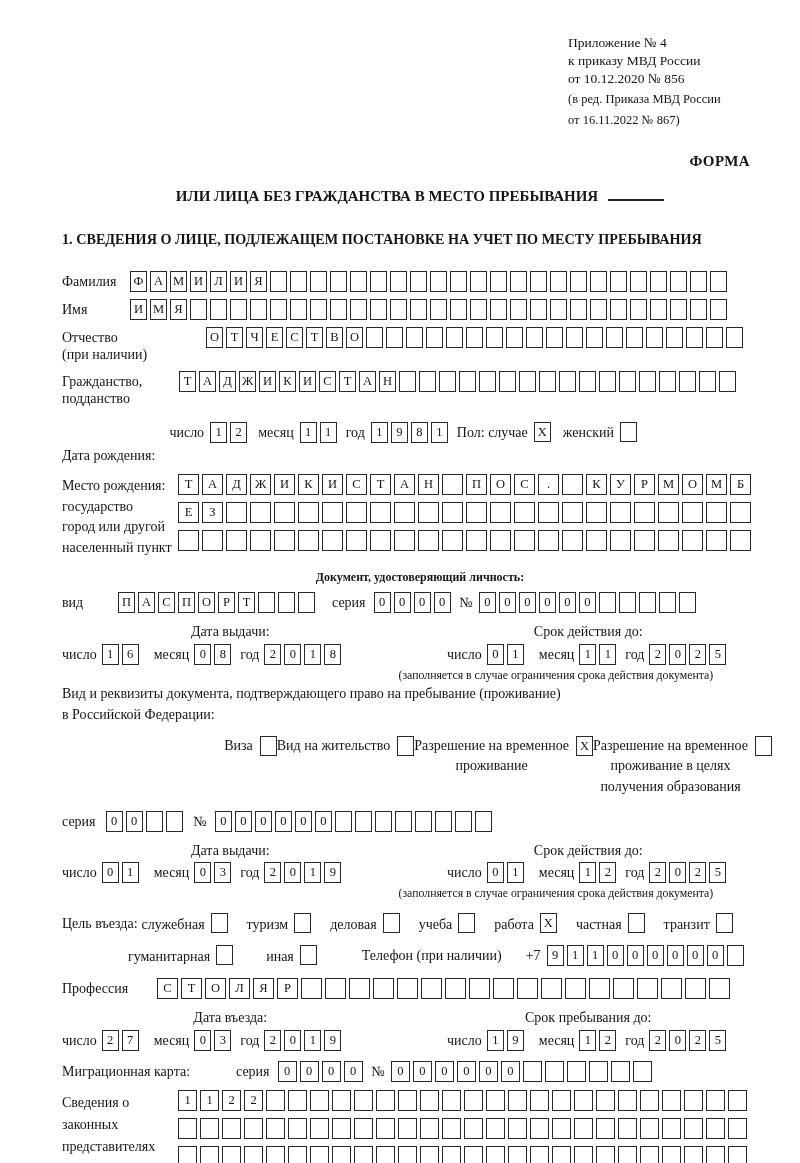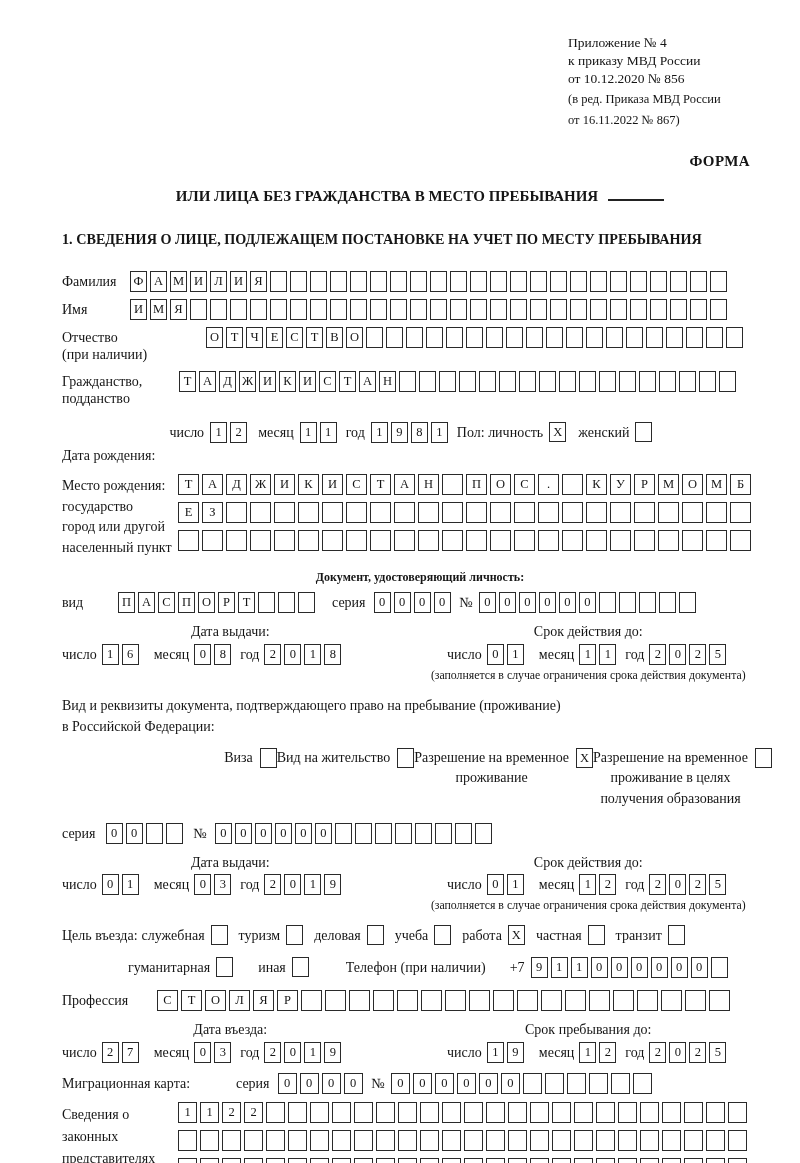--- a/index.html
+++ b/index.html
@@ -35,34 +35,34 @@
   .cells-w .cell{width:17px;}
   .cb .cell{width:15px;height:18px;margin-right:0;}
   .stack .cells{margin-bottom:7px;}
   
   .daterow{display:flex;margin-top:10px;}
   .dcol-l{flex:0 0 47%;}
   .dcol-r{flex:0 0 53%;}
   .dhead{text-align:center;margin-bottom:3px;}
   .dline{display:flex;align-items:flex-start;}
   .dline .inline-lbl{padding-right:5px;}
-  .dnote{font-size:11.8px;text-align:center;margin-top:3px;white-space:nowrap;}
+  .dnote{font-size:11.8px;margin-top:3px;white-space:nowrap;}
   
   .permit-row{display:flex;justify-content:flex-end;margin-top:10px;padding-right:6px;}
   .p-item{display:flex;align-items:flex-start;}
   .p-text{text-align:center;line-height:1.45;padding-right:7px;}
   .p-text .l{display:block;}
   
   .purpose-row{display:flex;align-items:flex-start;margin-top:12px;}
-  .purpose-row .opt{display:flex;align-items:center;margin-right:11px;}
+  .purpose-row .opt{display:flex;align-items:flex-end;margin-right:19px;}
   .purpose-row .opt .t{padding:2px 6px 0 0;}
   .indent2{margin-left:66px;}
   .gap-mid{width:26px;flex:none;}
   .doc-head{font-weight:bold;text-align:center;margin-top:12px;font-size:12px;}
-  .para{margin-top:12px;line-height:1.55;}
+  .para{margin-top:0;line-height:1.55;}
 </style>
 </head>
 <body>
 
 <div class="page">
 
   <div class="hdr">
     <div class="hdr-line">Приложение № 4</div>
     <div class="hdr-line">к приказу МВД России</div>
     <div class="hdr-line">от 10.12.2020 № 856</div>
@@ -235,21 +235,21 @@
         <span class="cell">1</span>
         <span class="cell">1</span>
       </div>
     <div class="inline-lbl" style="padding-left:6px;">год</div>
     <div class="cells">
         <span class="cell">1</span>
         <span class="cell">9</span>
         <span class="cell">8</span>
         <span class="cell">1</span>
       </div>
-    <div class="inline-lbl" style="padding-left:6px;">Пол: личность</div>
+    <div class="inline-lbl" style="padding-left:6px;">Пол: случае</div>
     <div class="cells cb">
         <span class="cell">X</span>
       </div>
     <div class="inline-lbl" style="padding-left:12px;">женский</div>
     <div class="cells cb">
         <span class="cell"></span>
       </div>
   </div>
 
   <div class="row" style="margin-top:10px;">

